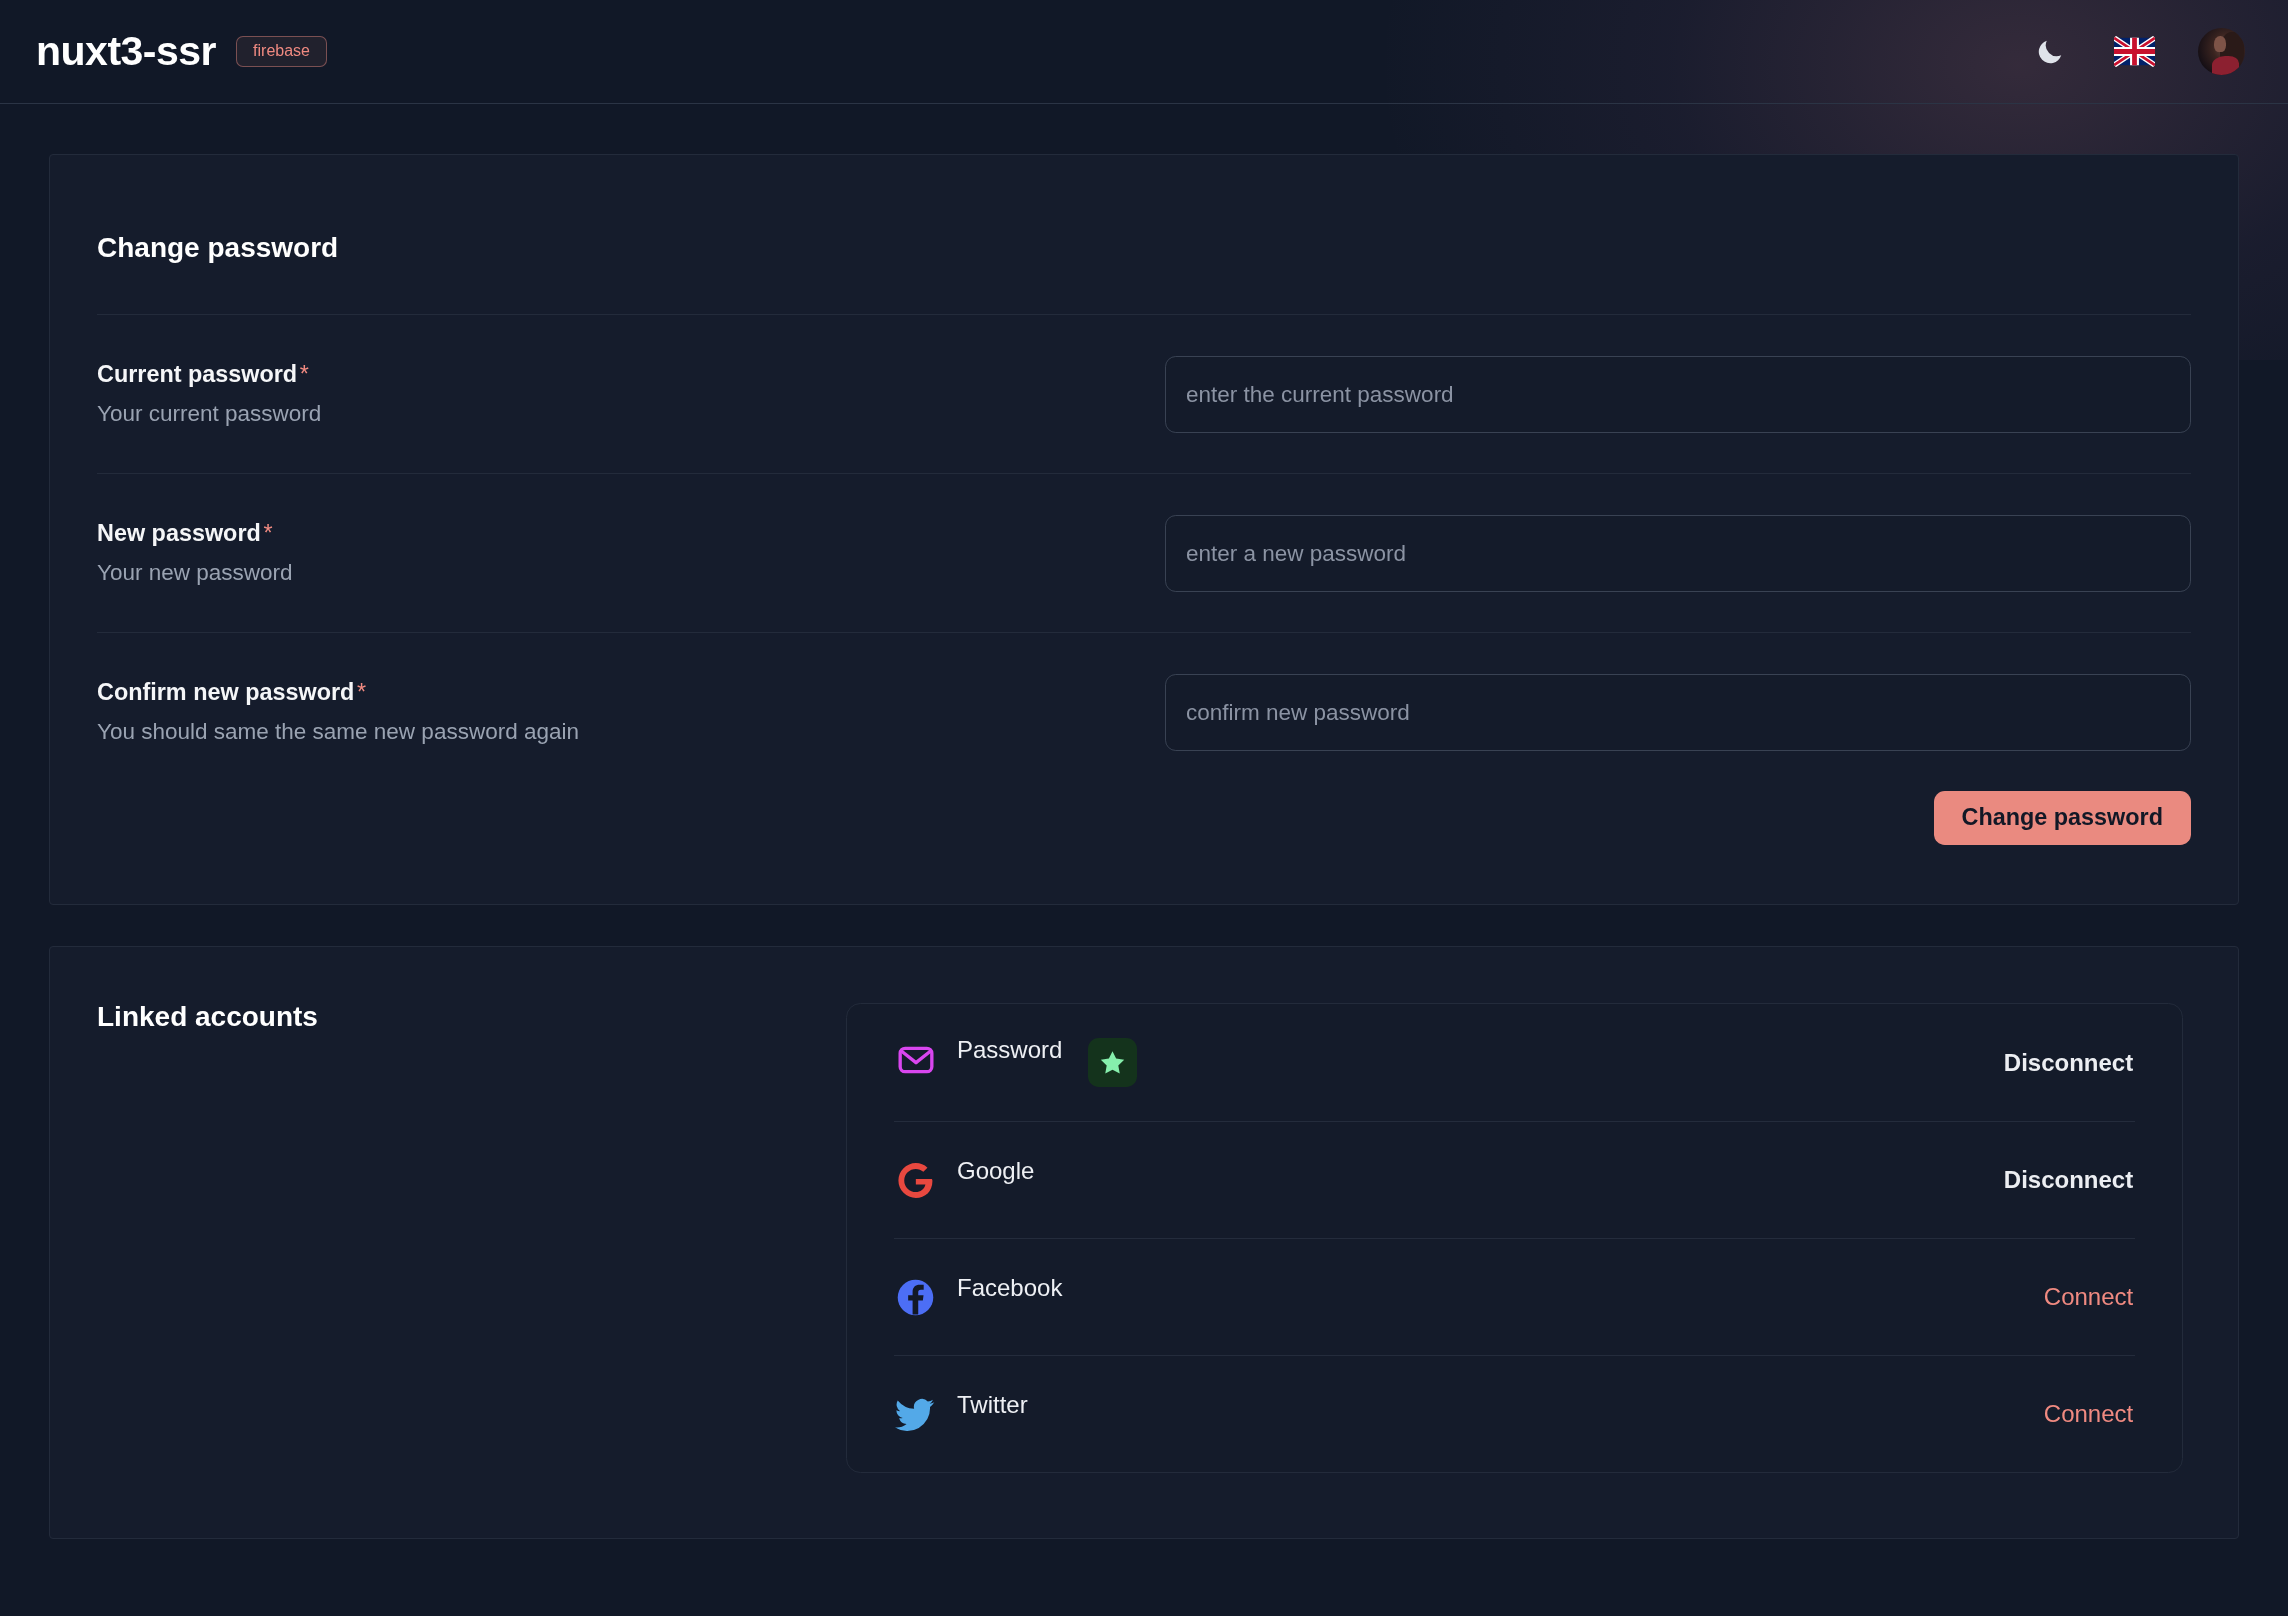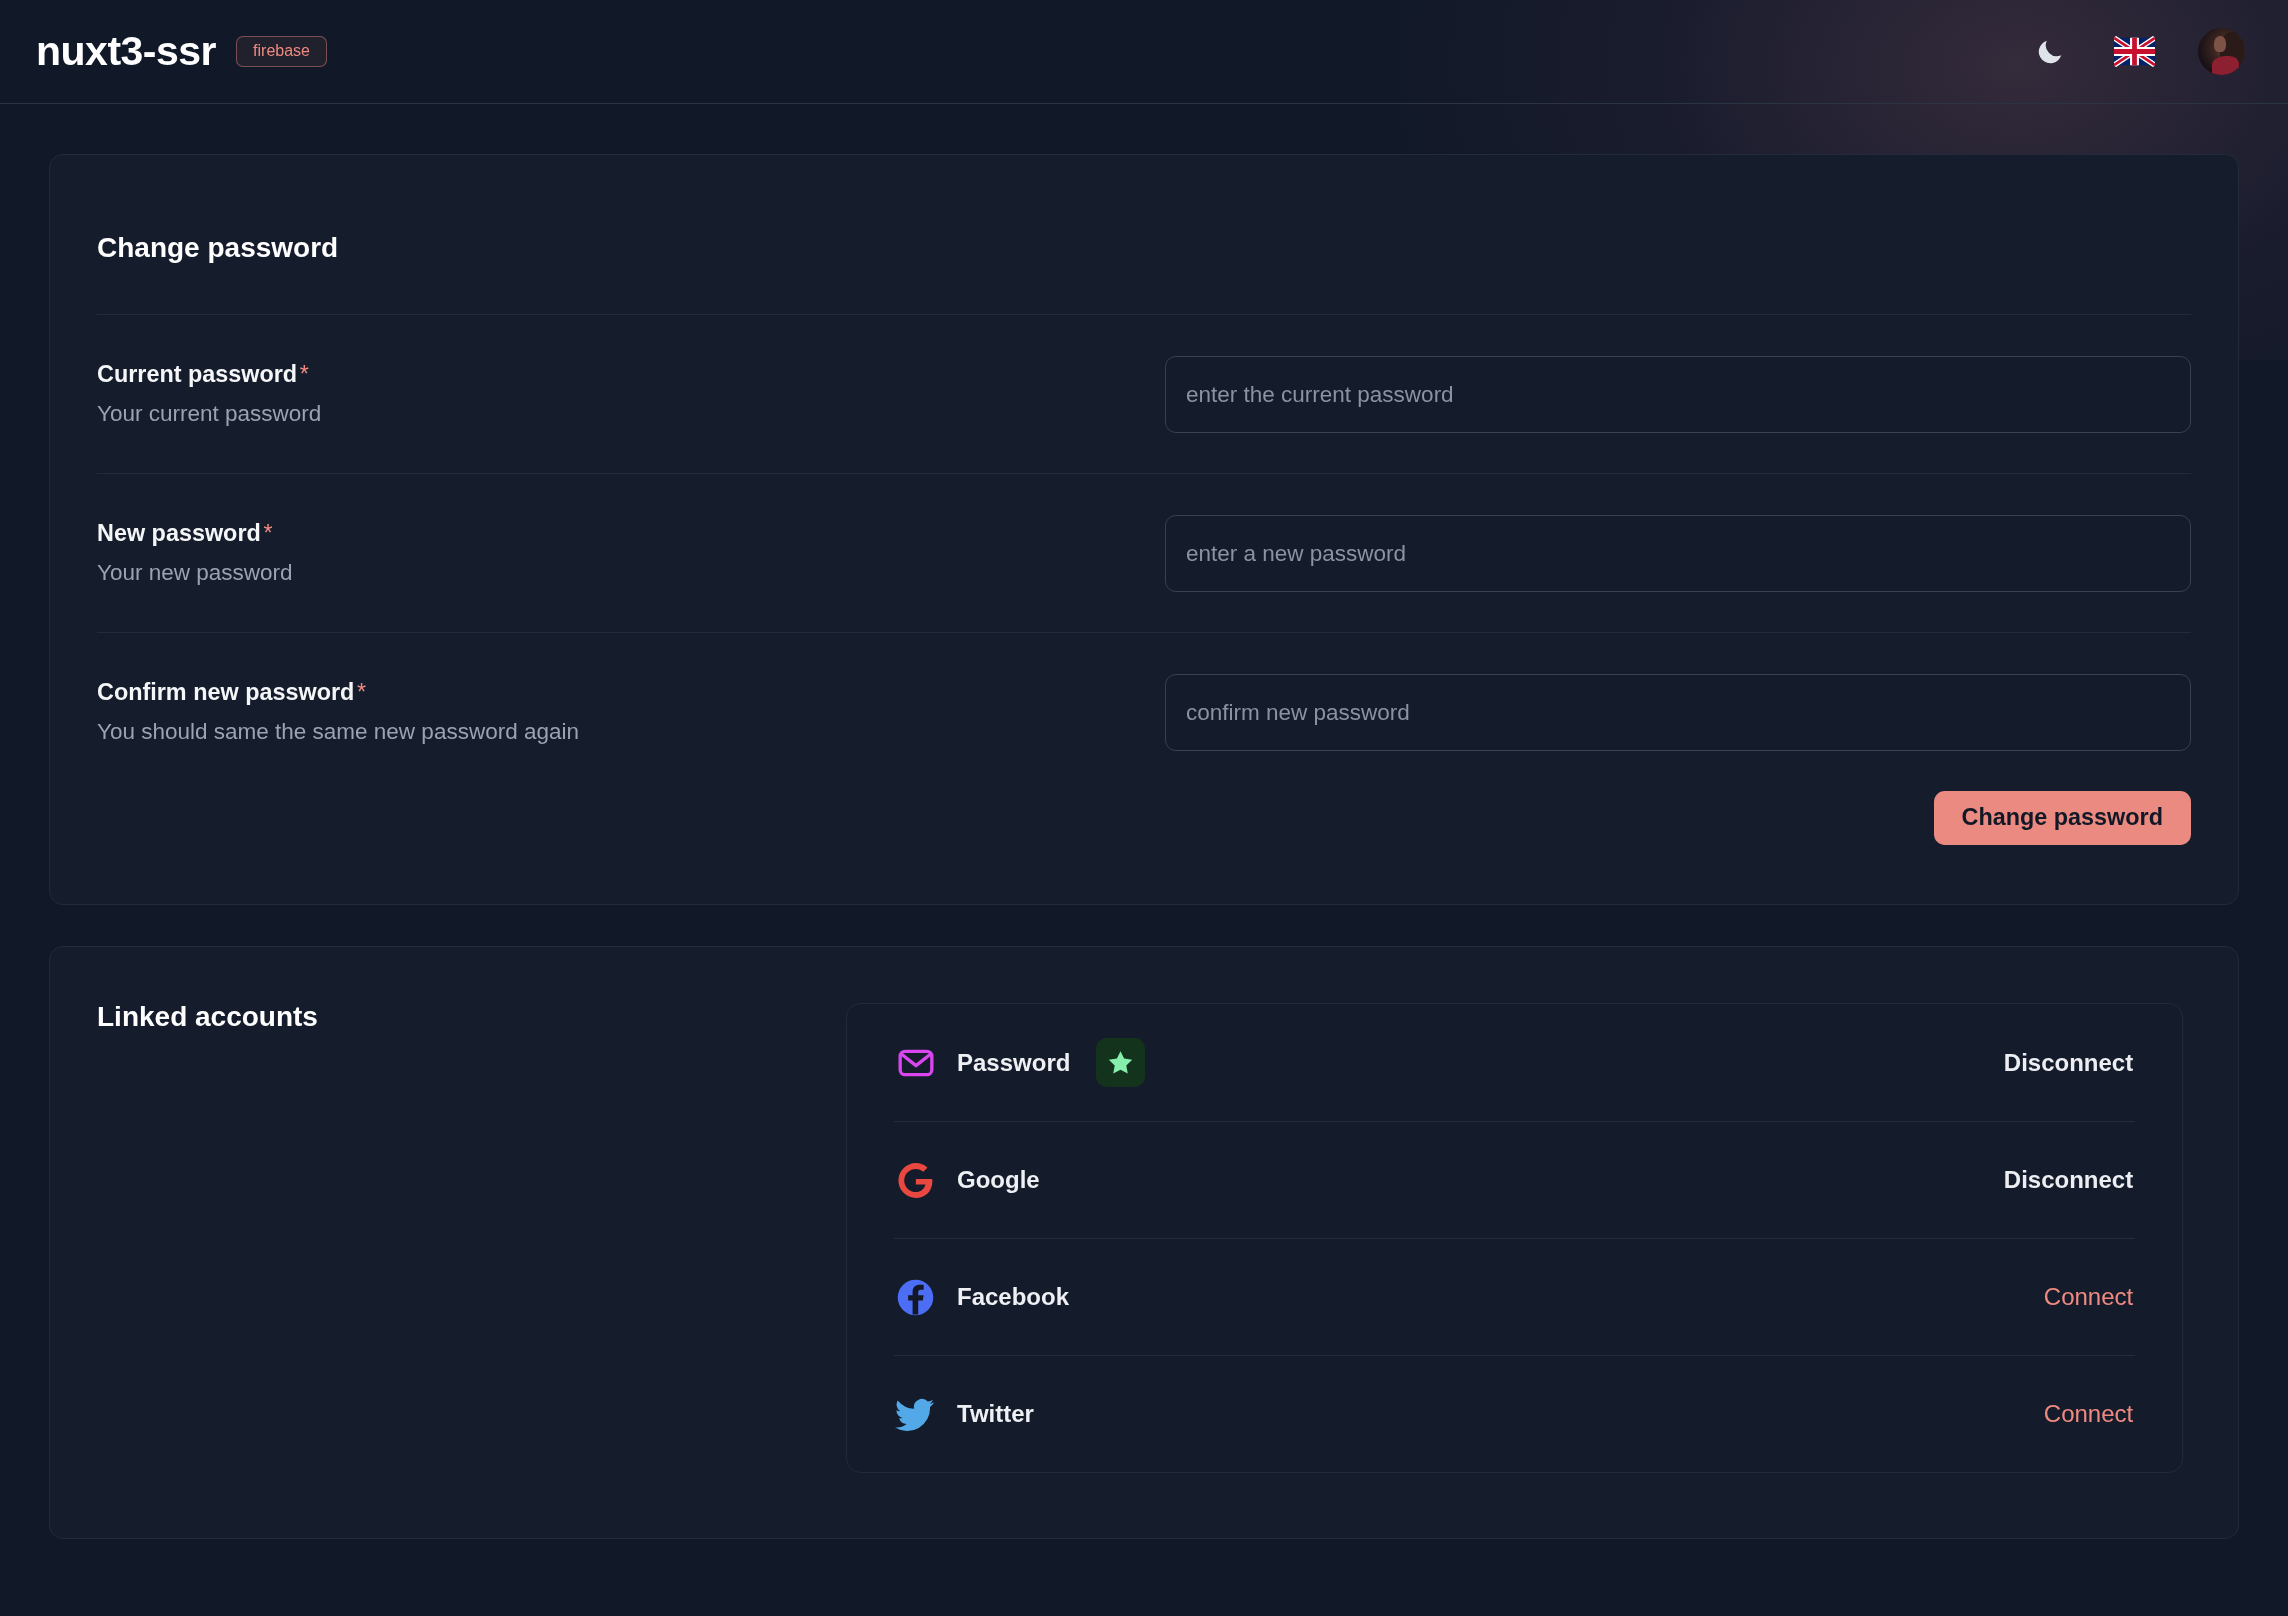--- a/index.html
+++ b/index.html
@@ -127,21 +127,21 @@
 
   
   .page{
     position:relative;
     z-index:1;
     padding:50px 49px 0 49px;
   }
   .card{
     background:var(--panel);
     border:0.9px solid var(--border-soft);
-    border-radius:14px;
+    border-radius:4px;
     padding:0 47px;
   }
   .card + .card{margin-top:41px;}
 
   .card-title{
     font-size:28px;
     font-weight:bold;
     color:#ffffff;
     padding:56px 0 0 0;
     line-height:1;
@@ -254,23 +254,21 @@
   }
   .provider-row{
     display:flex;
     align-items:center;
     justify-content:space-between;
     height:117px;
   }
   .provider-row + .provider-row{border-top:0.9px solid #242c3c;}
   .provider-left{
     display:flex;
-    align-items:center;
     gap:20px;
-    font-weight:bold;
   }
   .provider-name{
     font-size:24px;
     color:#eef0f4;
     line-height:1;
   }
   .provider-icon{
     width:43px;height:43px;
     display:flex;align-items:center;justify-content:center;
     flex:0 0 43px;

